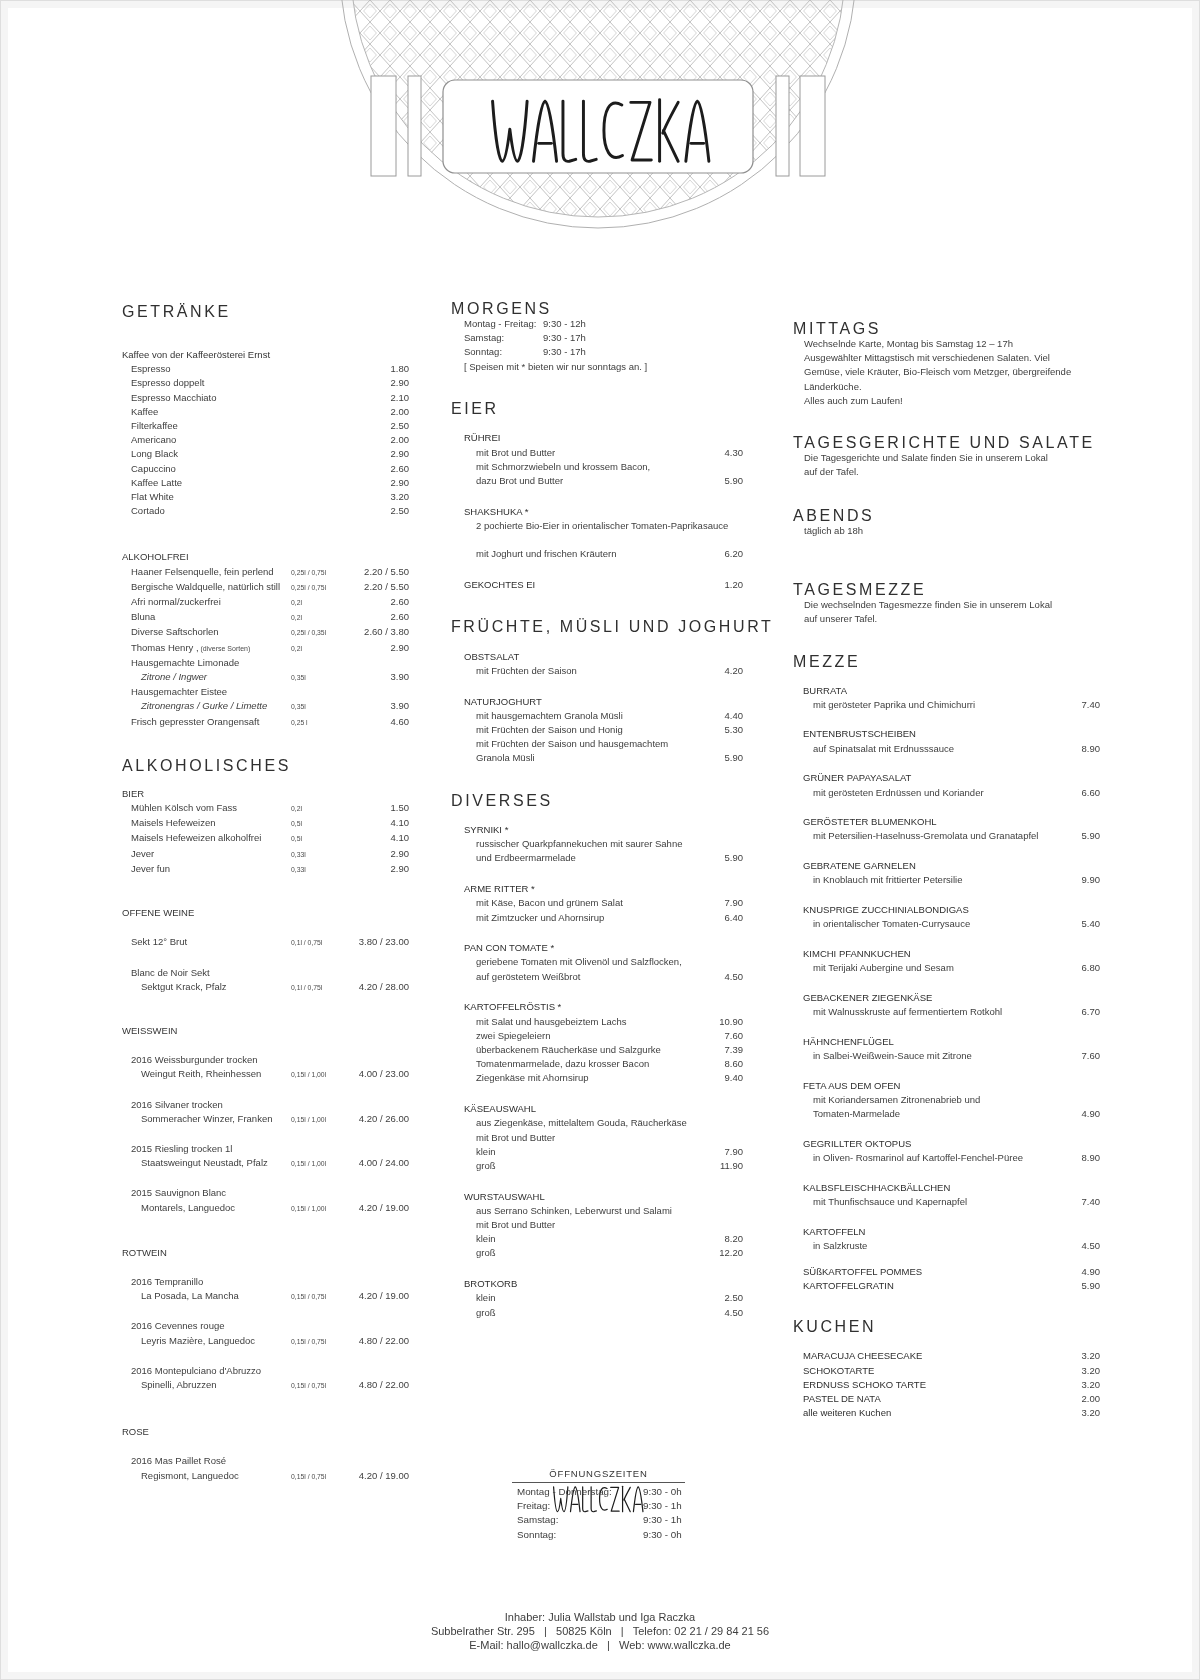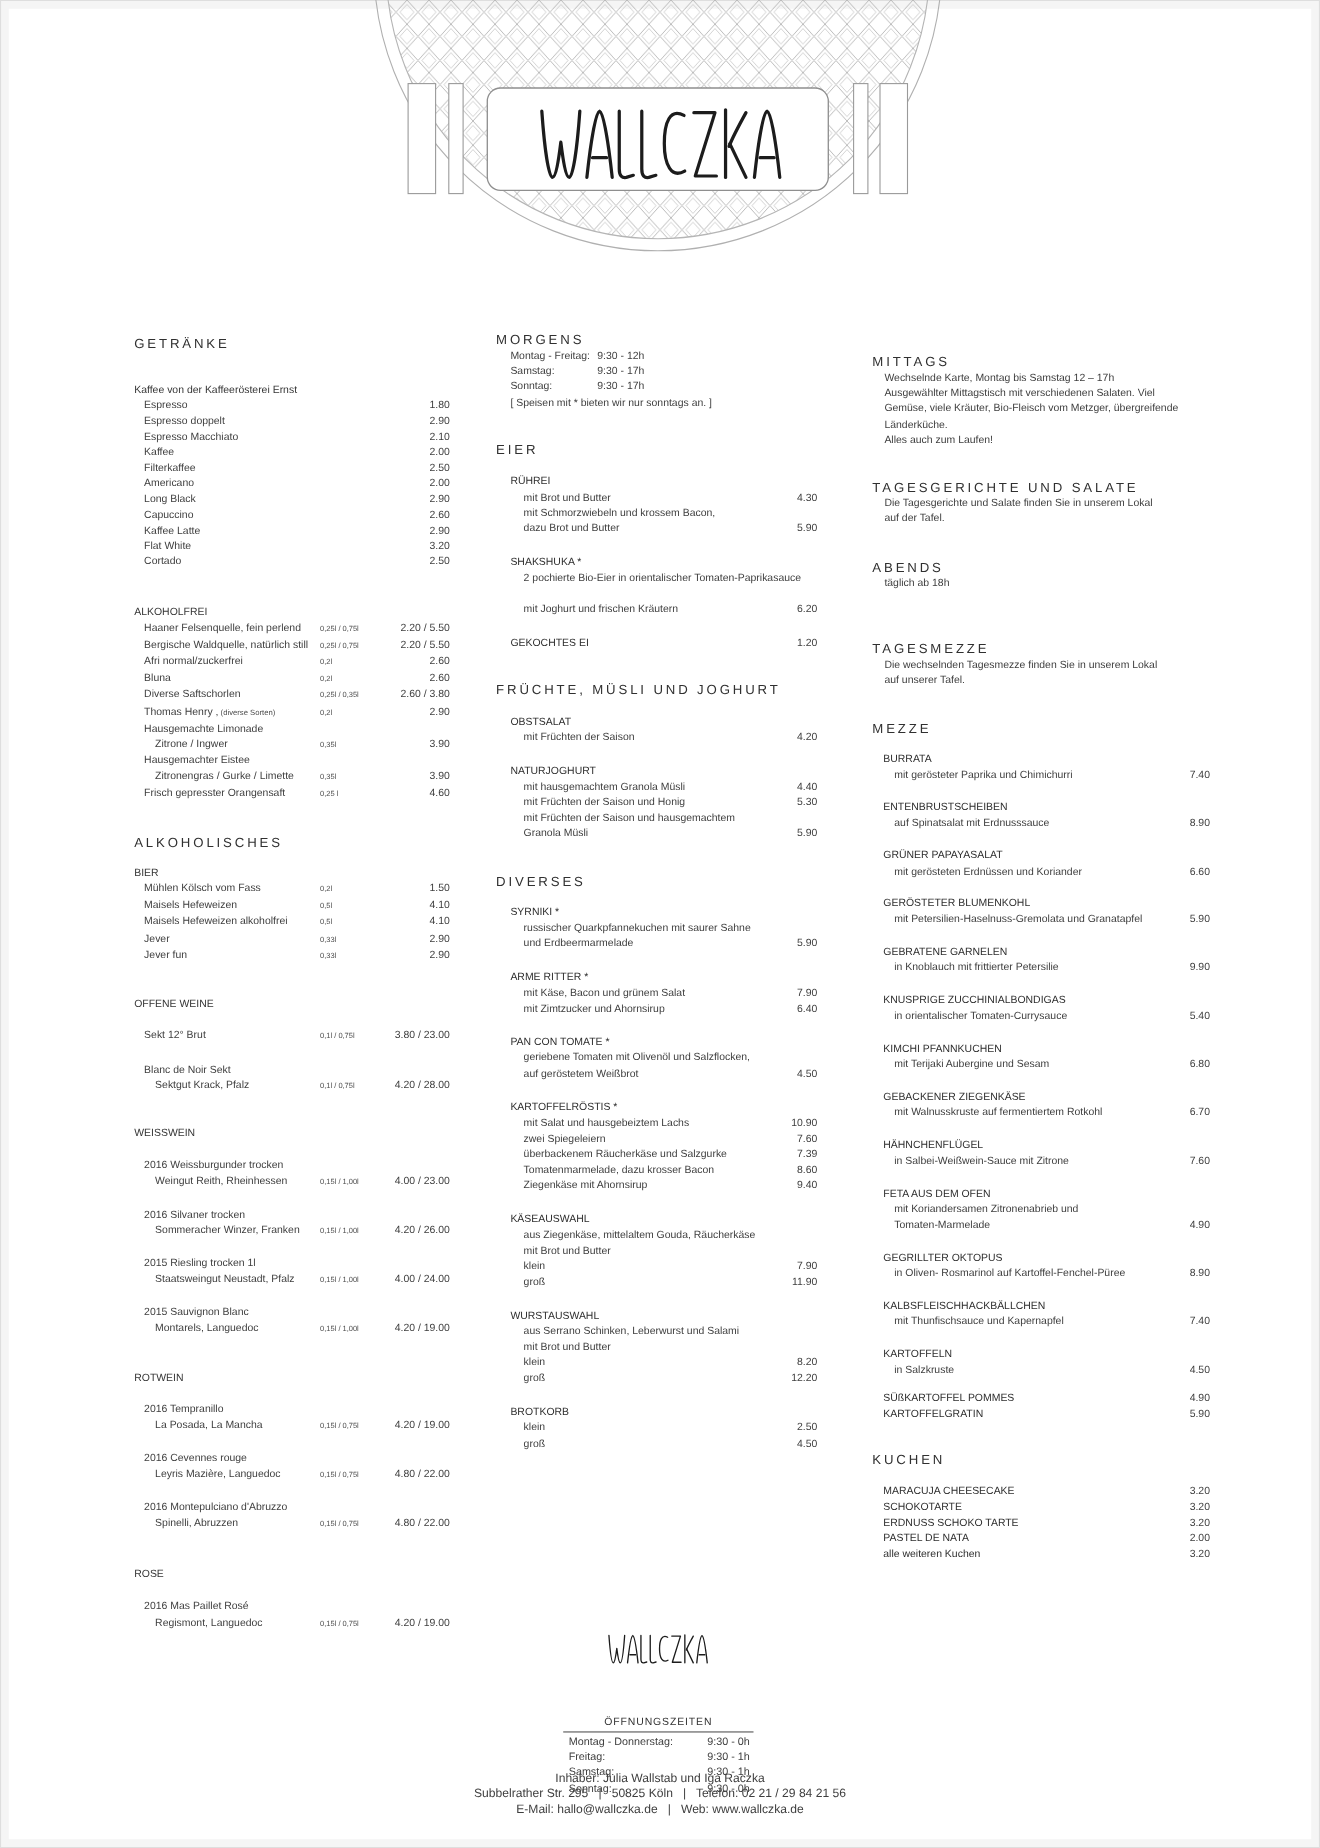--- a/index.html
+++ b/index.html
@@ -21,33 +21,33 @@
   
   .logo-svg { position:absolute; left:0; top:0; }
 
   
   .col { position:absolute; font-size:9.5px; line-height:14.2px; }
   .col-left  { left:122px; top:306px; width:287px; }
   .col-mid   { left:451px; top:303px; width:292px; }
   .col-right { left:793px; top:303px; width:307px;margin-top:20px; }
 
   .hdr {
-    font-size:12px; font-weight:normal; letter-spacing:2.6px;
+    font-size:16px; font-weight:normal; letter-spacing:2.6px;
     line-height:12px; color:#303030; white-space:pre;
   }
   .mt15{margin-top:15px}.mt28{margin-top:28px}
   .mt29{margin-top:29px}.mt30{margin-top:30px}.mt31{margin-top:31px}
   .mt32{margin-top:32px}.mt45{margin-top:45px}
 
   .group-title { line-height:14.2px; white-space:nowrap; color:#353535; }
   .row { display:flex; align-items:baseline; line-height:14.2px; }
   .item-row { padding-left:9px; }
   .iname { white-space:nowrap; }
   .sized-name { width:160px; flex:none; }
-  .indent .sized-name { padding-left:10px; }
+  .indent .sized-name { padding-left:10px;font-style:italic; }
   .note { font-size:7px; color:#4a4a4a; }
   .size { width:66px; flex:none; font-size:6.8px; color:#4c4c4c; white-space:pre; }
   .price { margin-left:auto; text-align:right; white-space:pre; }
 
   .wine-entry { margin-top:15px; }
   .wline1 { padding-left:9px; line-height:14.2px; white-space:nowrap; }
   .wl2 { padding-left:10px; }
 
   
   .dish { margin-top:16.5px; padding-left:13px; }
@@ -68,21 +68,21 @@
   .mezze-left { flex:1; min-width:0; }
   .mezze-desc { padding-left:10px; line-height:14.2px; white-space:nowrap; }
   .mezze-price { align-self:flex-end; }
   .pair-block { margin-top:12px; }
   .pair-row, .cake-row { display:flex; align-items:center; line-height:14.2px; padding-left:10px; }
   .cake-rows { margin-top:16px; }
   .cake-name, .pair-name { white-space:nowrap; color:#2e2e2e; }
 
   
   .footer-logo { position:absolute; left:552px; top:1484px; }
-  .hours-block { position:absolute; left:512px; top:1560px; width:173px; font-size:9.8px; }
+  .hours-block { position:absolute; left:512px; top:1468px; width:173px; font-size:9.8px; }
   .hours-title {
     text-align:center; font-size:9.5px; letter-spacing:0.8px; color:#333;
     padding-bottom:3px; border-bottom:1px solid #555;
   }
   .hours-rows { margin-top:2px; padding-left:5px; }
   .hrow { display:flex; line-height:14.2px; }
   .hlabel { width:126px; flex:none; white-space:pre; }
   .htime { flex:1; white-space:pre; }
   .contact {
     position:absolute; left:0; top:1610px; width:100%;

